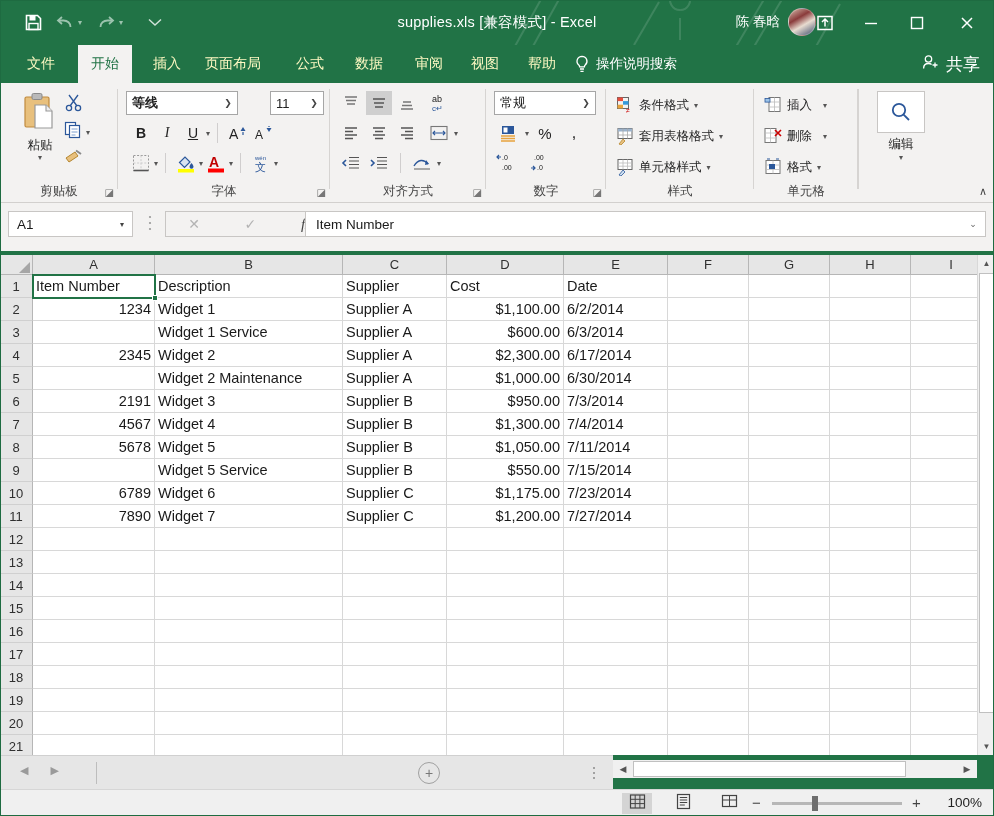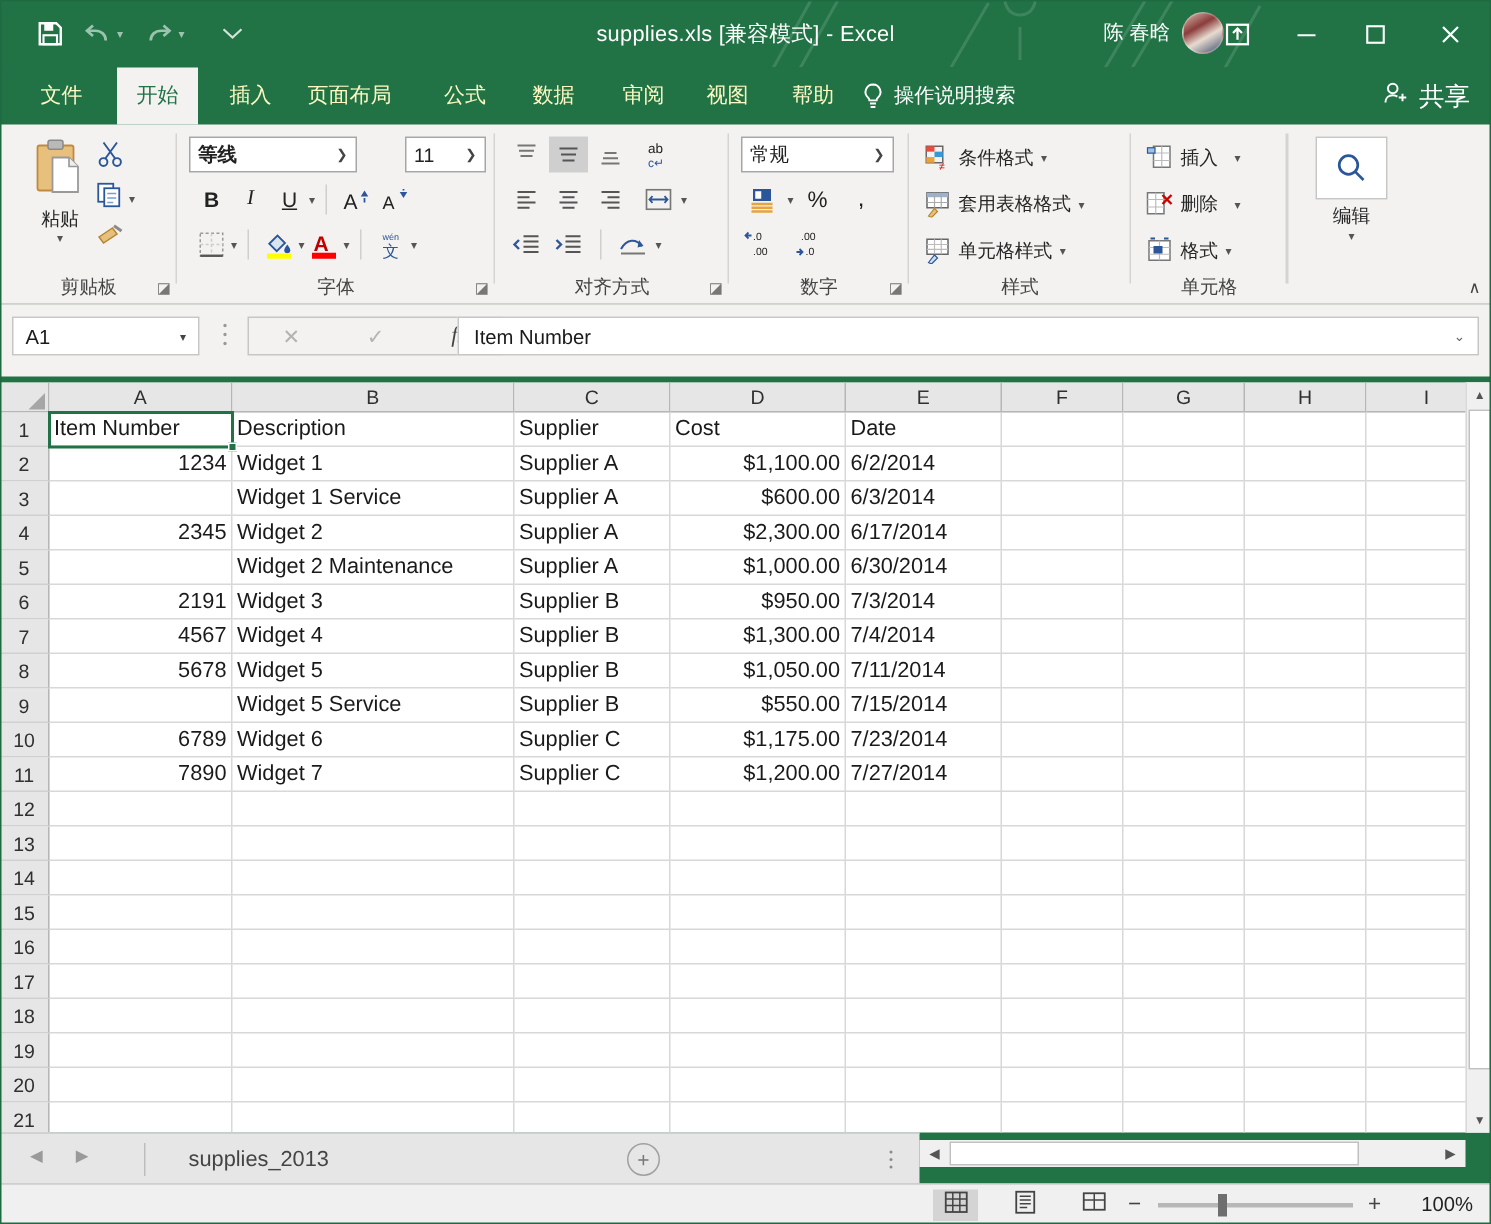--- a/index.html
+++ b/index.html
@@ -860,21 +860,20 @@
     <div class="hsb-thumb"></div>
     <div class="hsb-btn" style="right:2px">▶</div>
   </div>
 
   <div class="tabbar">
     <div class="navarrows">
       <span>◀</span>
       <span>▶</span>
     </div>
     <div class="tabdiv"></div>
-    <div class="stab" style="left:104px; width:137px">supplies_2013</div>
     <div class="addsheet" style="left:418px">+</div>
     <div class="tabgrip">
       <svg width="4" height="14" viewBox="0 0 4 14">
           <circle cx="2" cy="2" r="1" fill="#8a8a8a"></circle>
           <circle cx="2" cy="7" r="1" fill="#8a8a8a"></circle>
           <circle cx="2" cy="12" r="1" fill="#8a8a8a"></circle>
         </svg>
     </div>
   </div>
 

